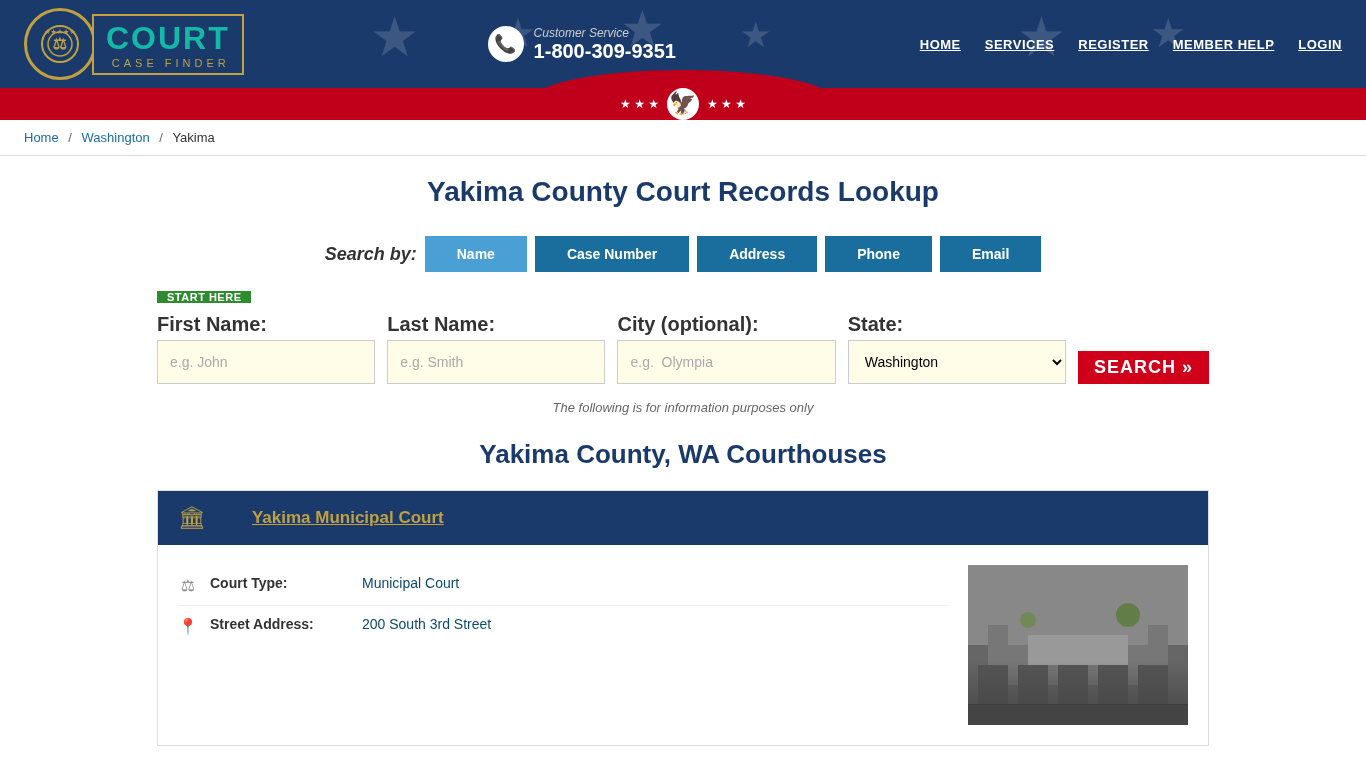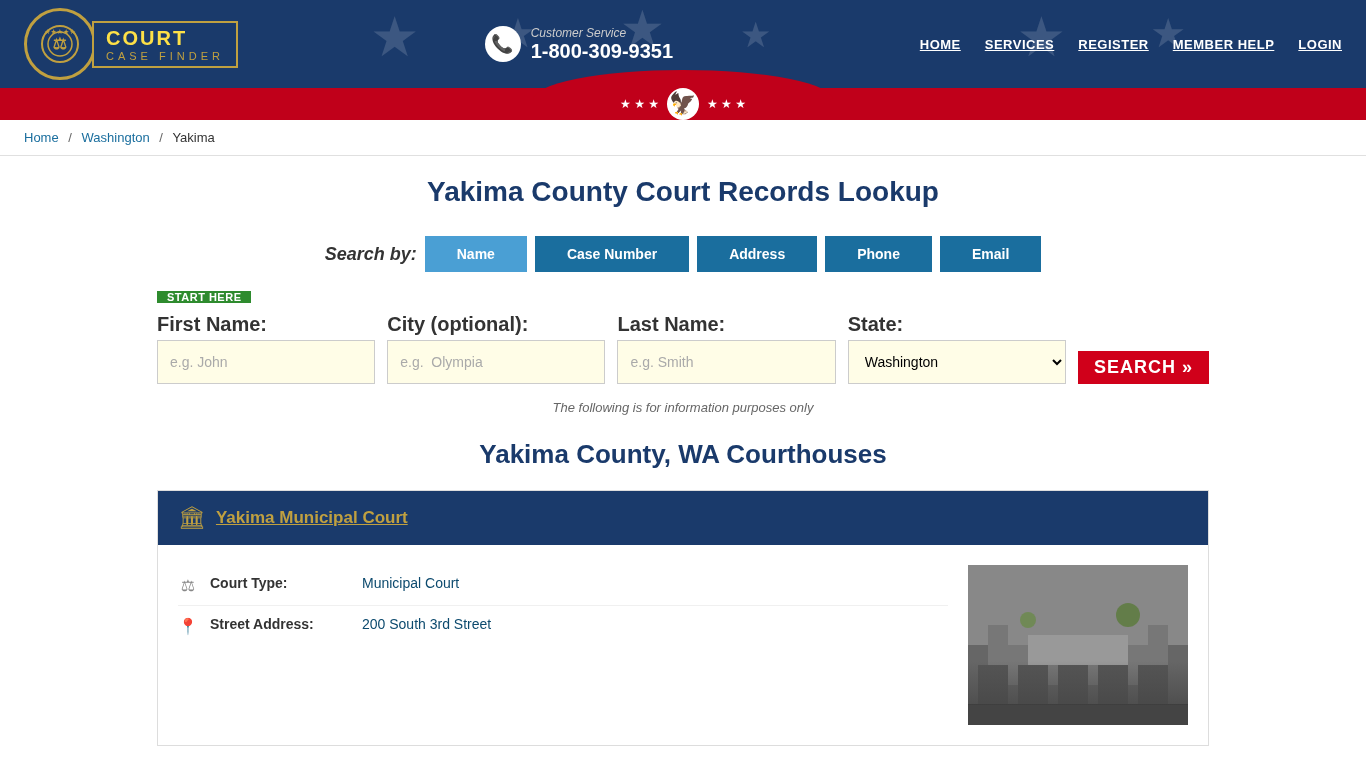--- a/index.html
+++ b/index.html
@@ -43,24 +43,25 @@
       color: #c0a040;
       font-size: 28px;
     }
     .logo-text-block {
       background: #1a3a6b;
       padding: 4px 12px;
       border: 2px solid #c0a040;
       margin-left: -4px;
     }
     .logo-court {
-      font-size: 20px;
+      font-size: 32px;
       font-weight: 900;
-      color: #fde047;
+      color: #14b8a6;
       letter-spacing: 2px;
+      text-align: center;
     }
     .logo-case-finder {
       font-size: 11px;
       color: #c0a040;
       letter-spacing: 4px;
       text-align: right;
     }
     .customer-service {
       display: flex;
       align-items: center;
@@ -280,20 +281,21 @@
     .courthouse-icon {
       color: #c0a040;
       font-size: 22px;
     }
     .courthouse-name {
       color: #c0a040;
       font-size: 17px;
       font-weight: bold;
       text-decoration: underline;
       cursor: pointer;
+      margin-left: 36px;
     }
     .courthouse-body {
       display: flex;
       padding: 20px;
       gap: 20px;
     }
     .courthouse-details {
       flex: 1;
     }
     .detail-row {
@@ -421,27 +423,27 @@
       <button class="search-tab">Email</button>
     </div>
 
     <div>
       <div class="start-here">START HERE</div>
       <div class="search-form-row">
         <div class="form-group first-name">
           <label>First Name:</label>
           <input type="text" placeholder="e.g. John" style="">
         </div>
+        <div class="form-group last-name">
+          <label>Last Name:</label>
+          <input type="text" placeholder="e.g. Smith" style="">
+        </div>
         <div class="form-group city">
           <label>City (optional):</label>
           <input type="text" placeholder="e.g.  Olympia" style="">
-        </div>
-        <div class="form-group last-name">
-          <label>Last Name:</label>
-          <input type="text" placeholder="e.g. Smith" style="">
         </div>
         <div class="form-group state">
           <label>State:</label>
           <select>
             <option>Washington</option>
             <option>Alabama</option>
             <option>Alaska</option>
             <option>Arizona</option>
             <option>California</option>
             <option>Colorado</option>

